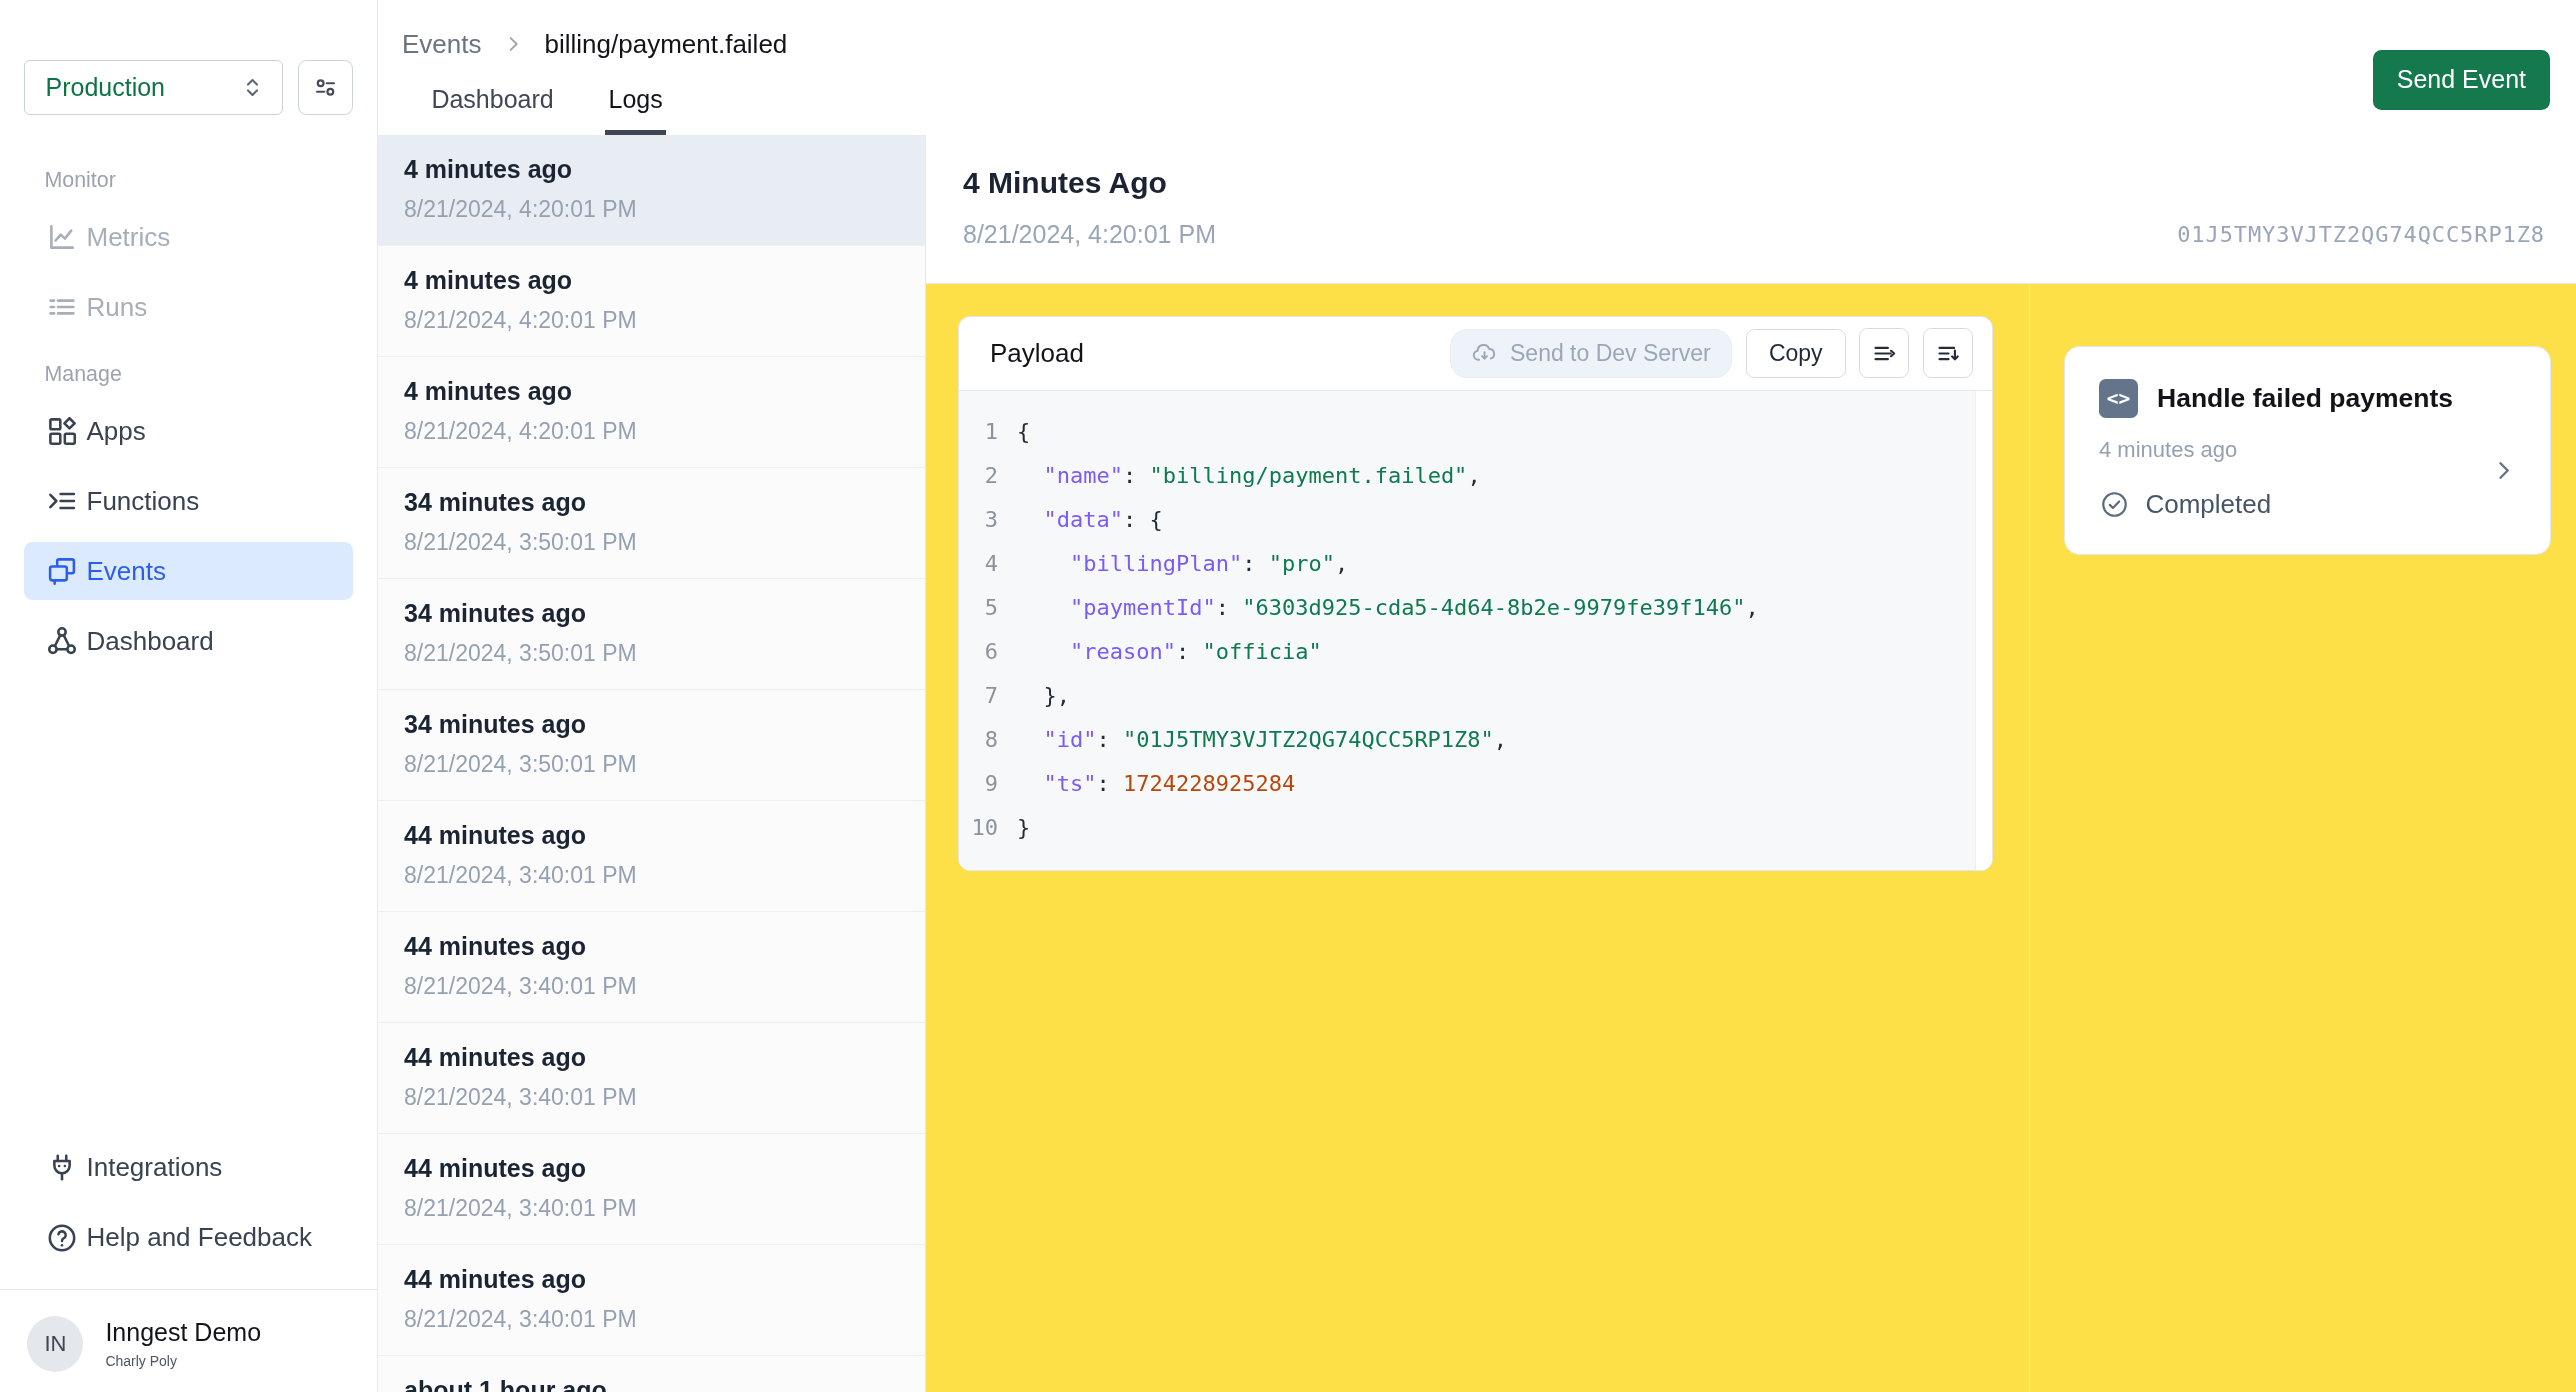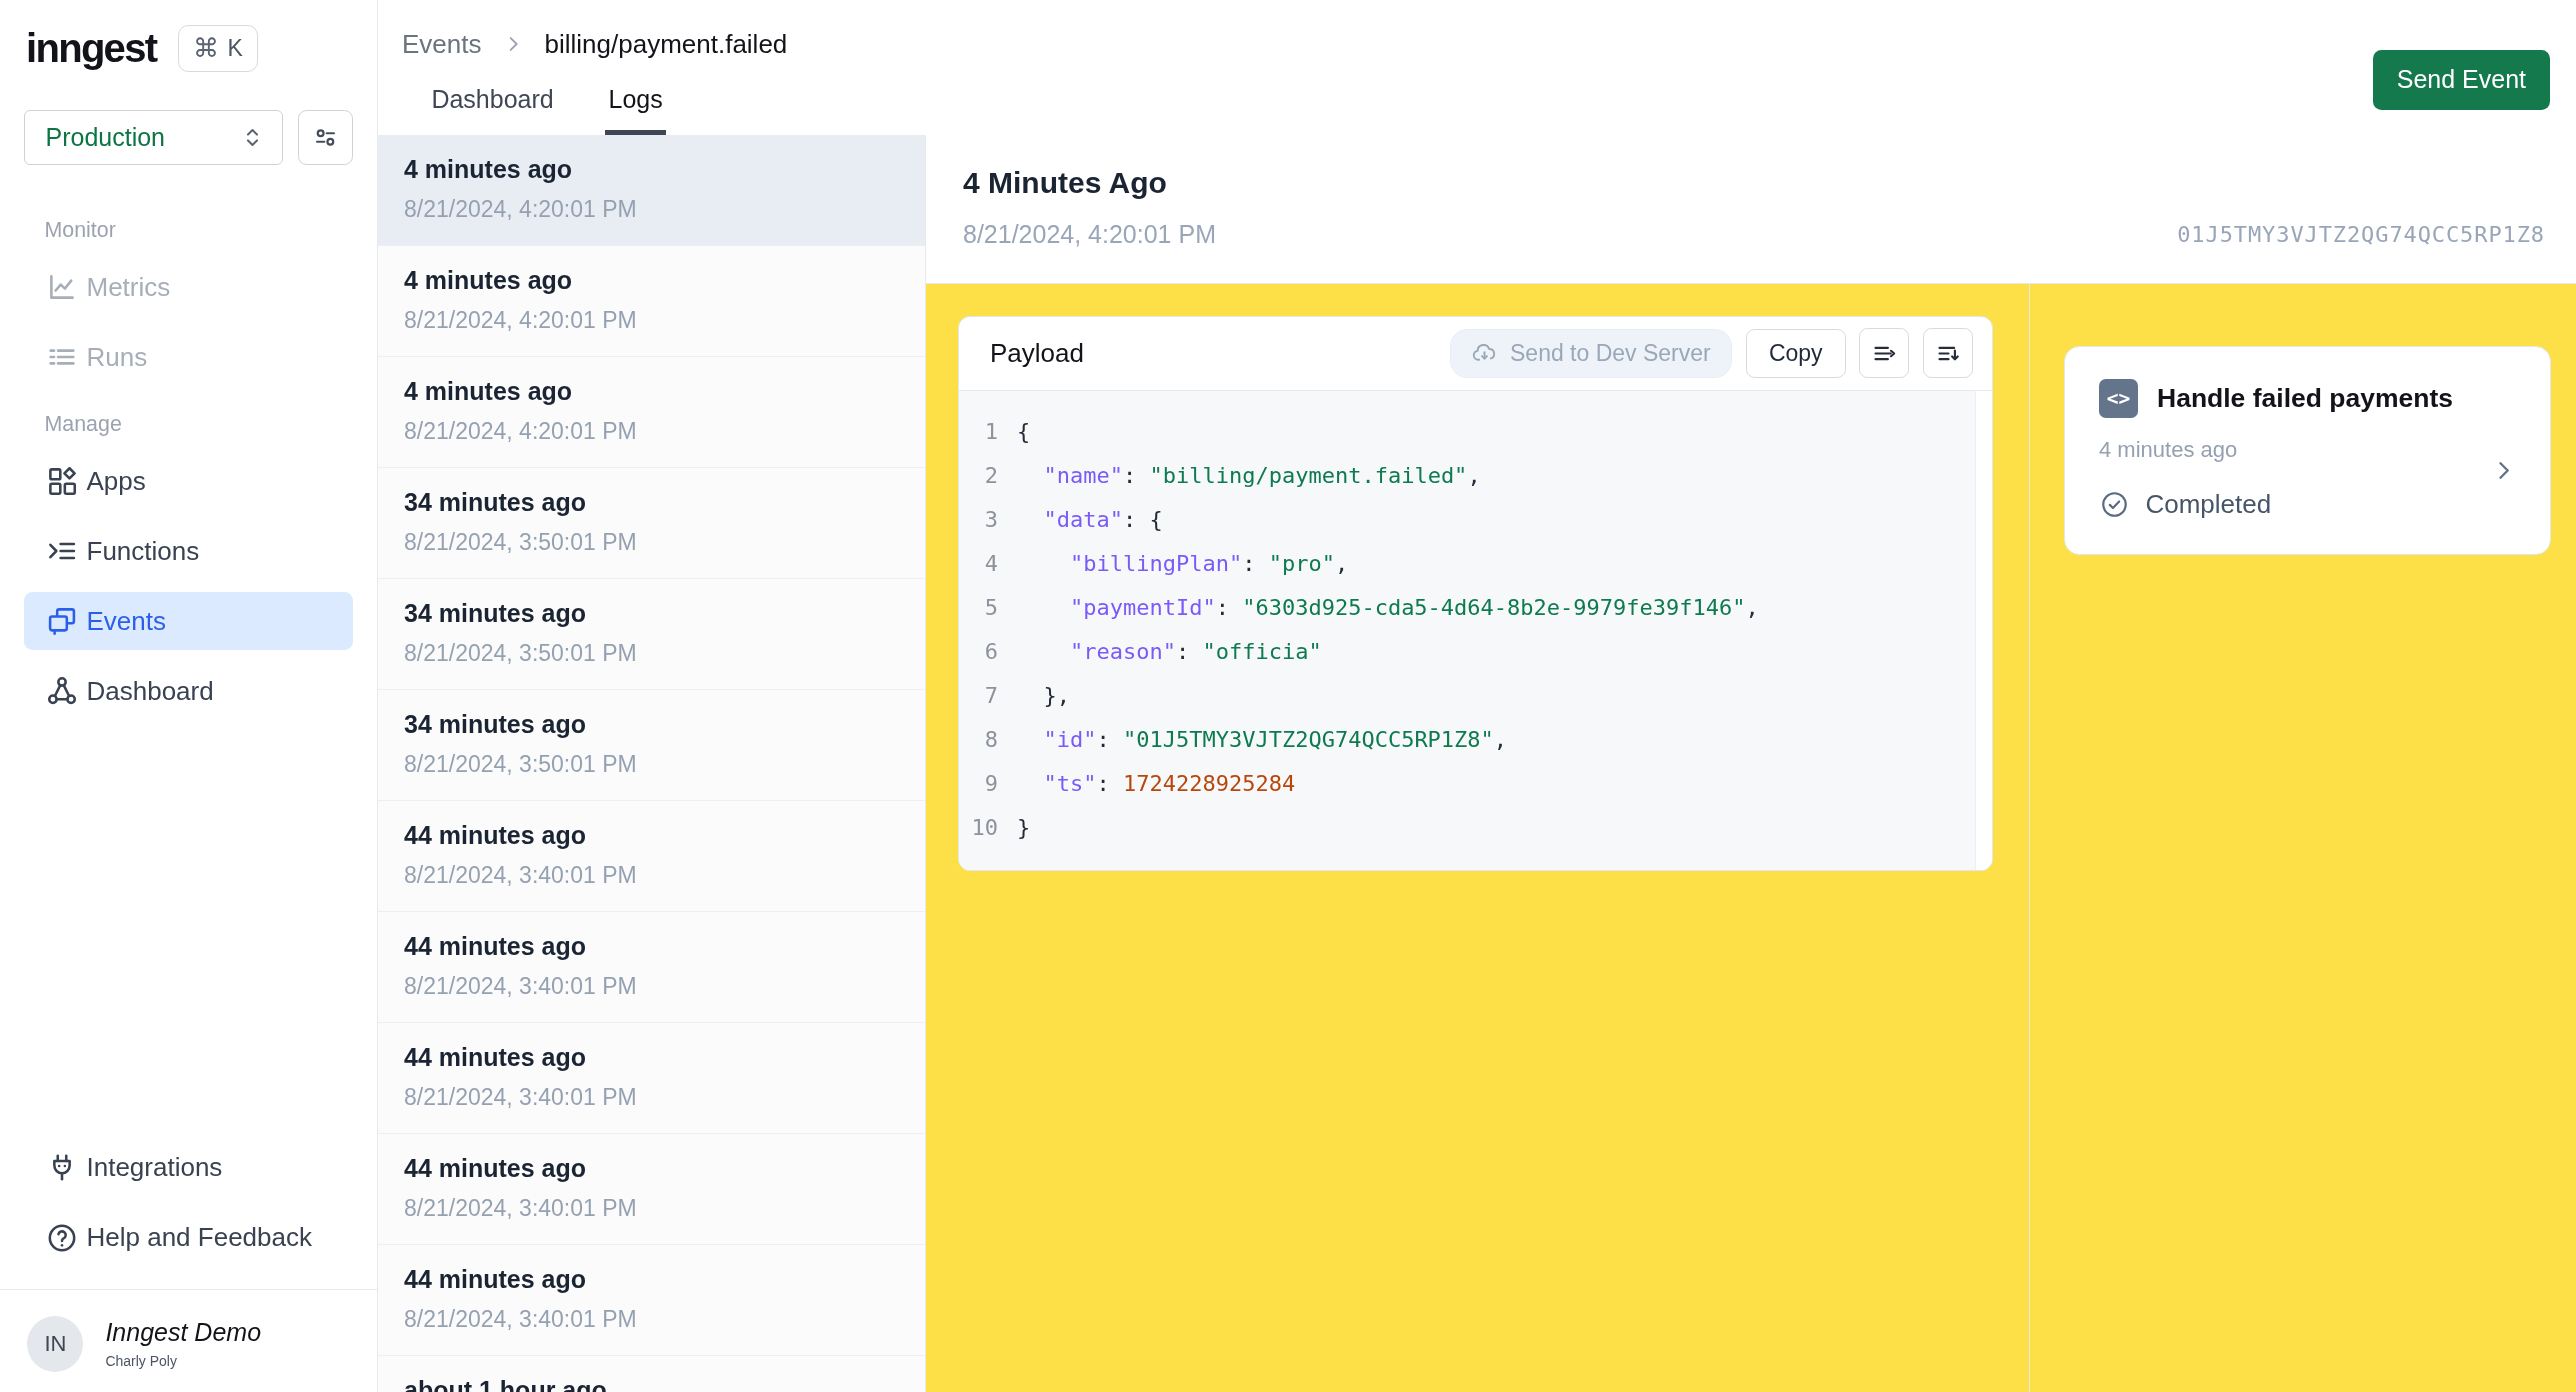--- a/index.html
+++ b/index.html
@@ -51,21 +51,21 @@
   .nav-item.active { background:#dbeafe; color:#2c5fe9; }
   .nav-icon { width:34px; height:34px; display:flex; align-items:center; justify-content:center; flex:0 0 34px; }
   .nav-icon svg { width:34px; height:34px; }
   .sidebar-footer { padding:0 24px; }
   .user-divider { border-top:1.7px solid #e7e9ec; margin:22px -24px 0; }
   .user-row { display:flex; align-items:center; gap:22px; padding:26px 3.4px 0; cursor:pointer; }
   .avatar {
     width:56px; height:56px; border-radius:50%; background:#e4e7eb;
     color:#3f4754; font-size:22px; display:flex; align-items:center; justify-content:center; flex:0 0 56px;
   }
-  .user-org { font-size:25px; font-weight:500; color:#13141a;font-style:italic; }
+  .user-org { font-size:25px; font-weight:500; color:#13141a; }
   .user-name { font-size:14px; color:#4b5563; margin-top:6px; }
 
   
   .main { flex:1; display:flex; flex-direction:column; min-width:0; }
   .topbar { display:flex; justify-content:space-between; align-items:flex-start; padding:22px 26px 0 24px; }
   .breadcrumb { display:flex; align-items:center; gap:20.5px; font-size:26px; padding-top:6.8px; }
   .crumb-root { color:#6b7280; cursor:pointer; }
   .crumb-sep { color:#9ca3af; display:flex; }
   .crumb-current { color:#13141a; }
   .send-event {
@@ -151,27 +151,20 @@
   .fn-chevron { position:absolute; right:32px; top:109px; color:#64748b; }
   .fn-chevron svg { width:29px; height:29px; }
   svg { display:block; }
 </style>
 </head>
 <body>
 
 <div class="app">
 
   <aside class="sidebar">
-    <div class="logo-row">
-      <div class="logo">inngest</div>
-      <div class="kbd">
-        <span class="cmd">⌘</span>
-        <span>K</span>
-      </div>
-    </div>
 
     <div class="env-row">
       <div class="env-select">
         <span>Production</span>
         <span class="icon">
           <svg width="27" height="27" viewBox="0 0 24 24" fill="none" stroke="currentColor" stroke-width="1.8" stroke-linecap="round" stroke-linejoin="round">
               <path d="M8 9.4 12 5.4l4 4"></path>
               <path d="M8 14.6l4 4 4-4"></path>
             </svg>
         </span>

